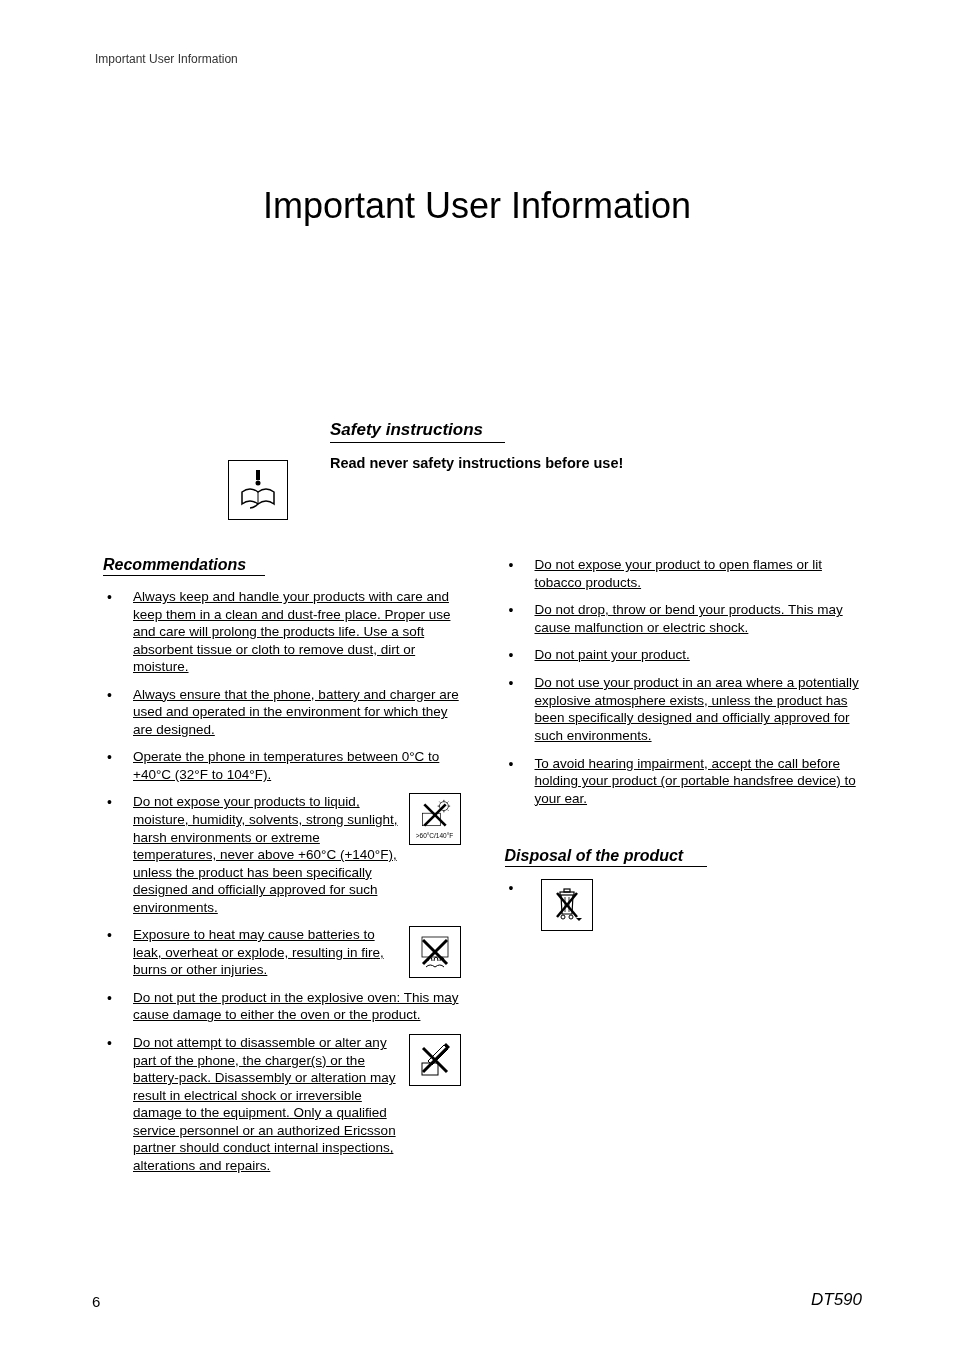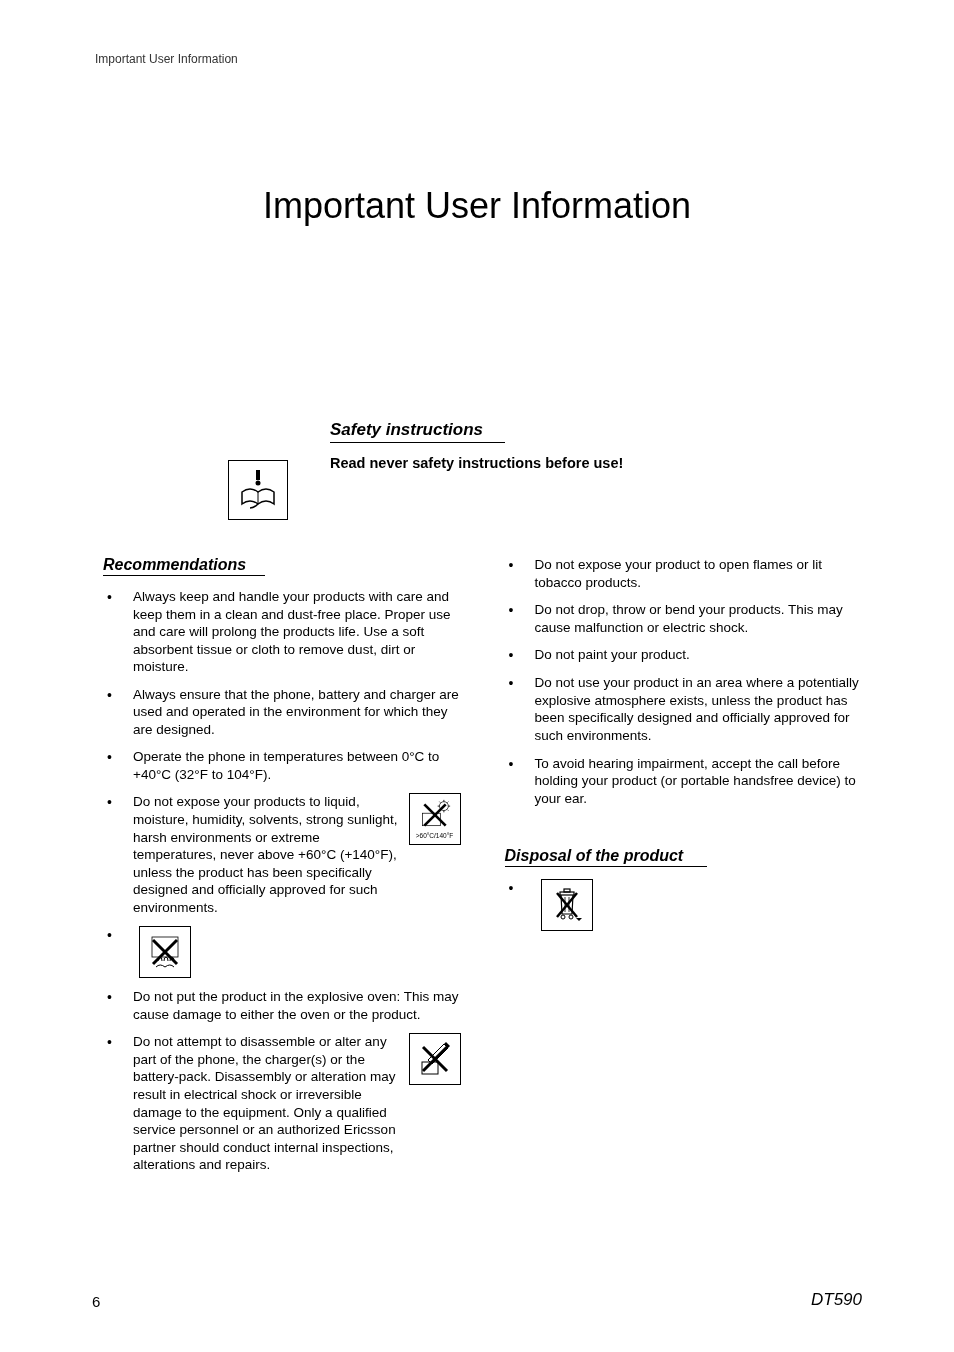--- a/index.html
+++ b/index.html
@@ -90,21 +90,21 @@
       line-height: 1.3;
     }
     .bullet {
       width: 30px;
       flex-shrink: 0;
       font-size: 14px;
       line-height: 1.3;
       text-align: left;
       padding-left: 4px;
     }
-    .li-text { flex: 1; }
+    .li-text { flex: 1; text-decoration: underline; }
     .li-icon {
       flex-shrink: 0;
       width: 52px;
       height: 52px;
       border: 1px solid #000;
       margin-left: 6px;
       display: flex;
       align-items: center;
       justify-content: center;
     }
@@ -181,20 +181,21 @@
               </g>
             <rect x="4" y="16" width="20" height="14" fill="none" stroke="#000" stroke-width="0.8"></rect>
             <line x1="6" y1="6" x2="30" y2="30" stroke="#000" stroke-width="3"></line>
             <line x1="30" y1="6" x2="6" y2="30" stroke="#000" stroke-width="3"></line>
           </svg>
           <span class="icon-caption">&gt;60°C/140°F</span>
         </span>
       </li>
       <li>
         <span class="bullet">•</span>
+        <span class="li-text">Exposure to heat may cause batteries to leak, overheat or explode, resulting in fire, burns or other injuries.</span>
         <span class="li-icon">
           <svg width="38" height="38" viewBox="0 0 38 38">
             <rect x="6" y="4" width="26" height="20" fill="none" stroke="#000" stroke-width="0.8"></rect>
             <path d="M 12 28 Q 12 24 14 24 Q 16 24 16 28 M 18 28 Q 18 24 20 24 Q 22 24 22 28 M 24 28 Q 24 24 26 24 Q 28 24 28 28" fill="none" stroke="#000" stroke-width="1"></path>
             <path d="M 10 34 Q 14 30 19 34 Q 24 30 28 34" fill="none" stroke="#000" stroke-width="1"></path>
             <line x1="7" y1="7" x2="31" y2="31" stroke="#000" stroke-width="3"></line>
             <line x1="31" y1="7" x2="7" y2="31" stroke="#000" stroke-width="3"></line>
           </svg>
         </span>
       </li>

